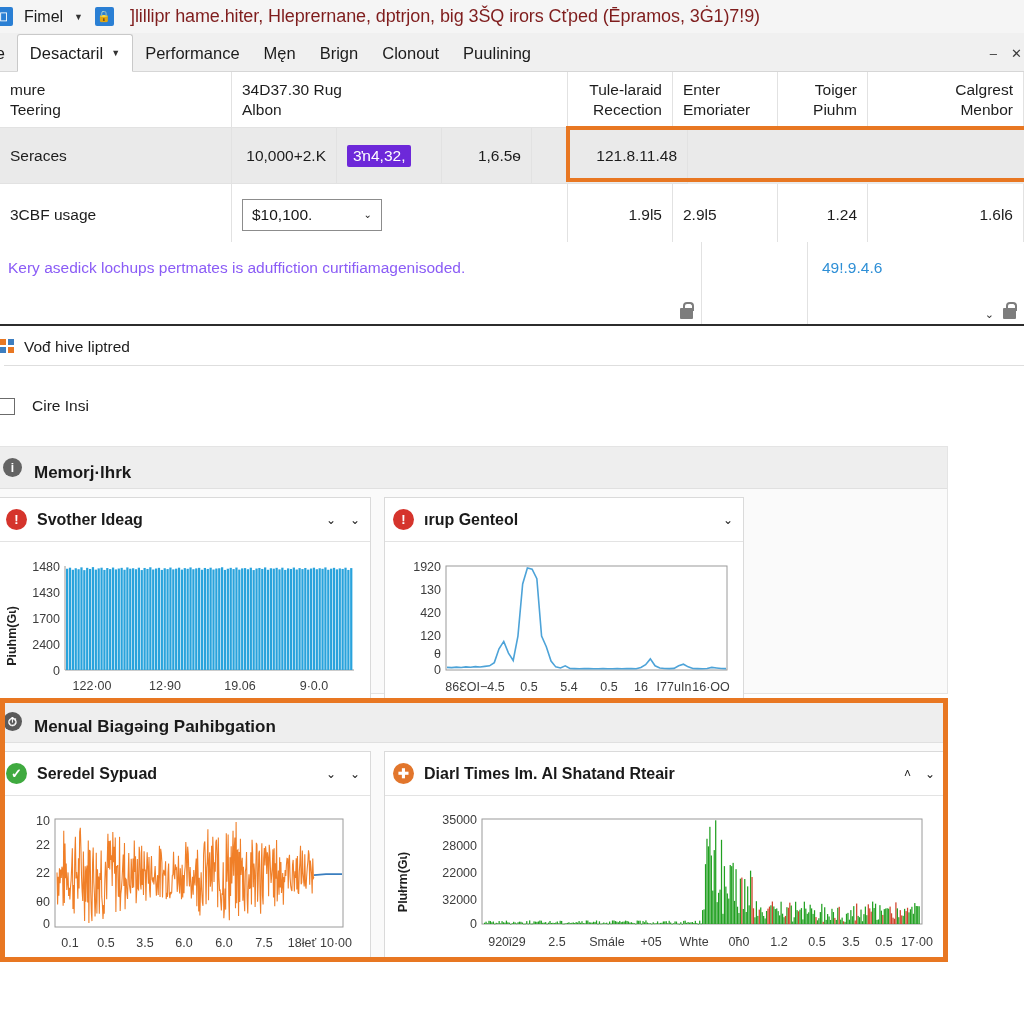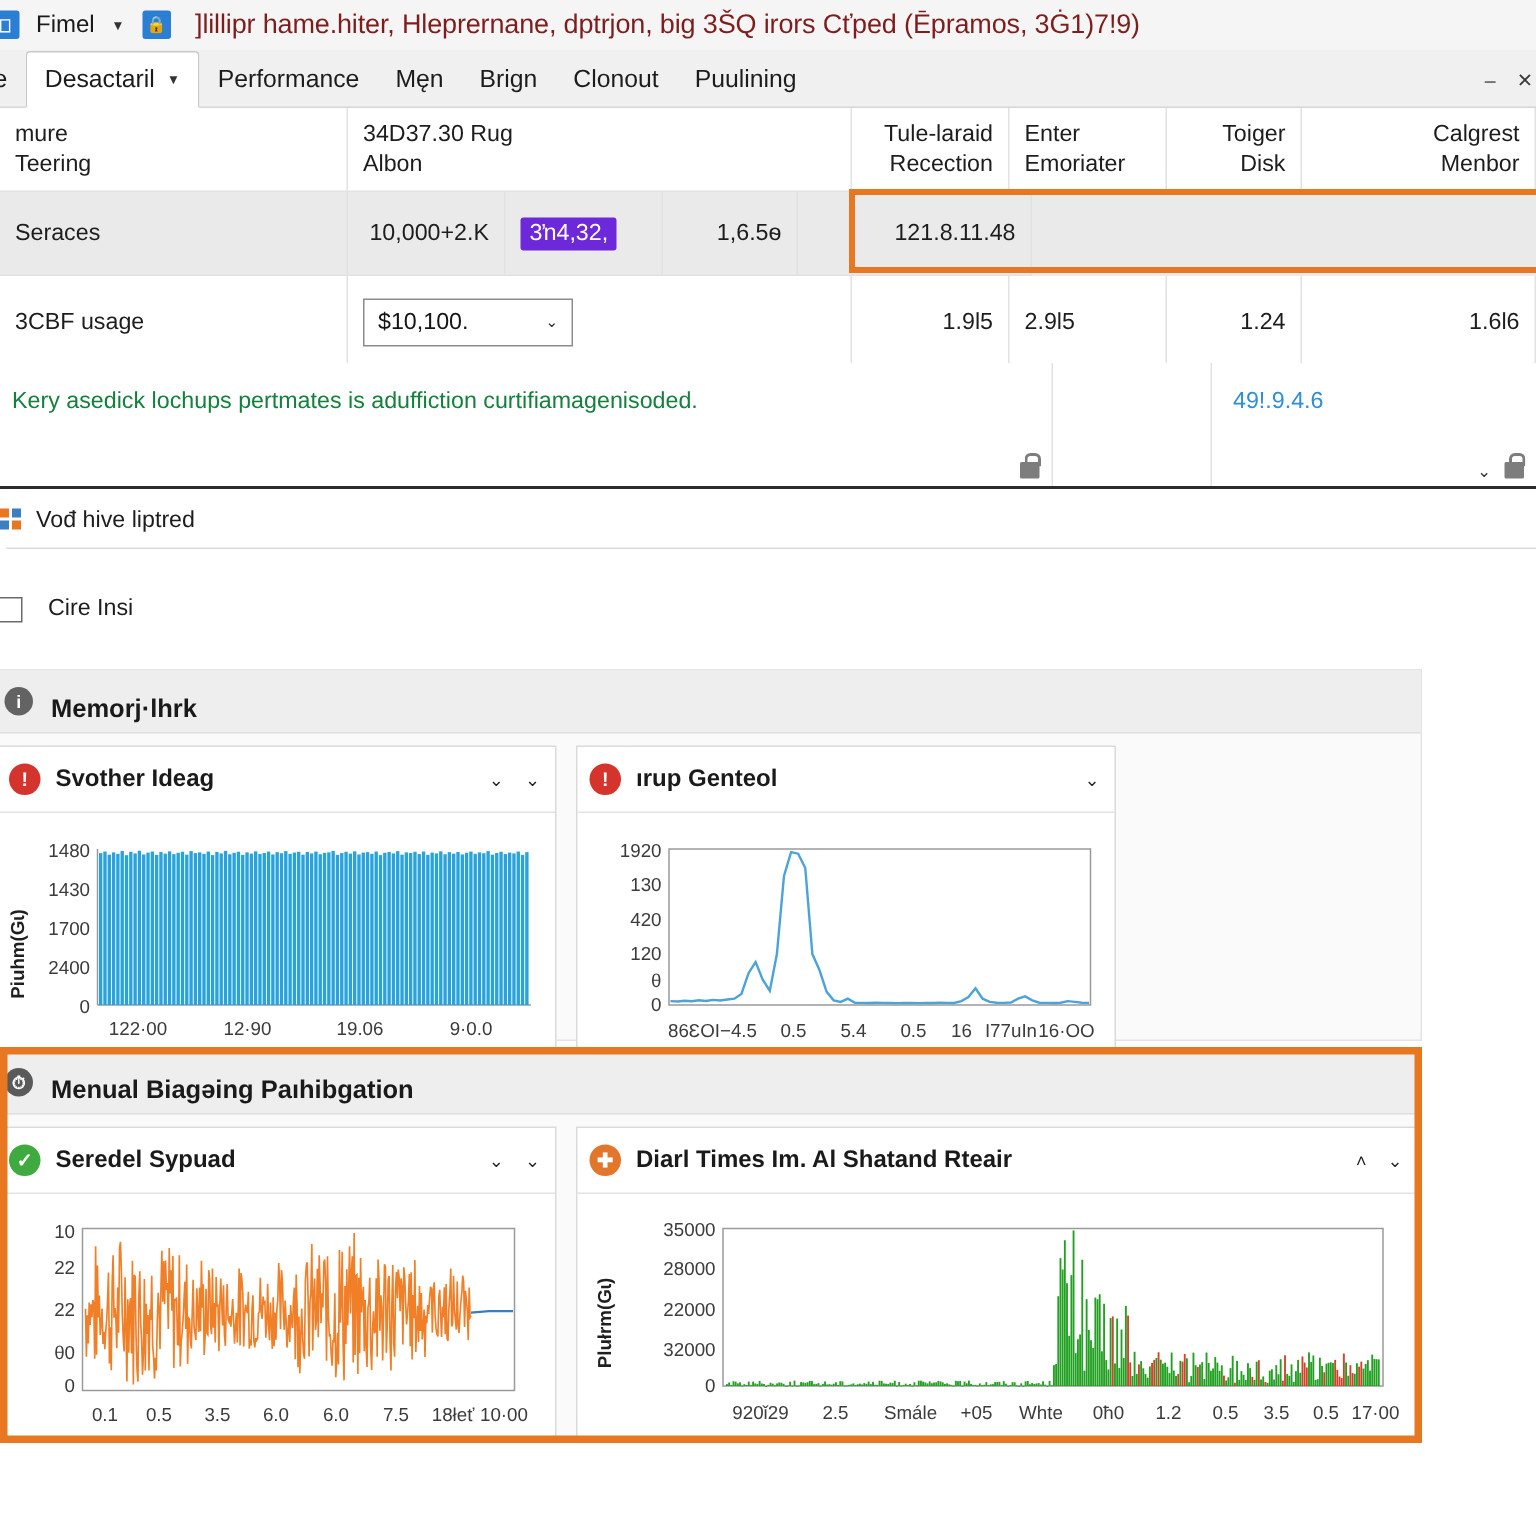--- a/index.html
+++ b/index.html
@@ -91,21 +91,21 @@
     border:4px solid #e87722; pointer-events:none;
   }
 
   
   .note-row {
     position:absolute; left:0; top:242px; width:1024px; height:84px;
     display:flex; border-bottom:2px solid #2c2c2c;
   }
   .note-main {
     width:702px; border-right:1px solid #e2e2e2; position:relative;
-    padding:17px 10px 12px 8px; font-size:15.5px; color:#15803d; background:#fff;
+    padding:17px 10px 12px 8px; font-size:15.5px; color:#8b5cf6; background:#fff;
   }
   .note-mid { width:106px; border-right:1px solid #e2e2e2; background:#fff; position:relative; }
   .note-right { width:216px; background:#fff; position:relative; padding:17px 10px 0 14px; }
   .note-link { font-size:15.5px; color:#2e8fd6; }
   .lock {
     position:absolute; right:8px; bottom:5px; width:13px; height:11px;
     background:#7d7d7d; border-radius:1px;
   }
   .lock:before {
     content:""; position:absolute; left:3px; top:-6px; width:7px; height:7px;
@@ -237,21 +237,21 @@
       <div class="tcell c3">
         <span>Tule-laraid</span>
         <span>Recection</span>
       </div>
       <div class="tcell c4">
         <span>Enter</span>
         <span>Emoriater</span>
       </div>
       <div class="tcell c5">
         <span>Toiger</span>
-        <span>Disk</span>
+        <span>Piuhm</span>
       </div>
       <div class="tcell c6">
         <span>Calgrest</span>
         <span>Menbor</span>
       </div>
     </div>
 
     <div class="trow sel-row">
       <div class="tcell c1">Seraces</div>
       <div class="tcell c3">10,000+2.K</div>

